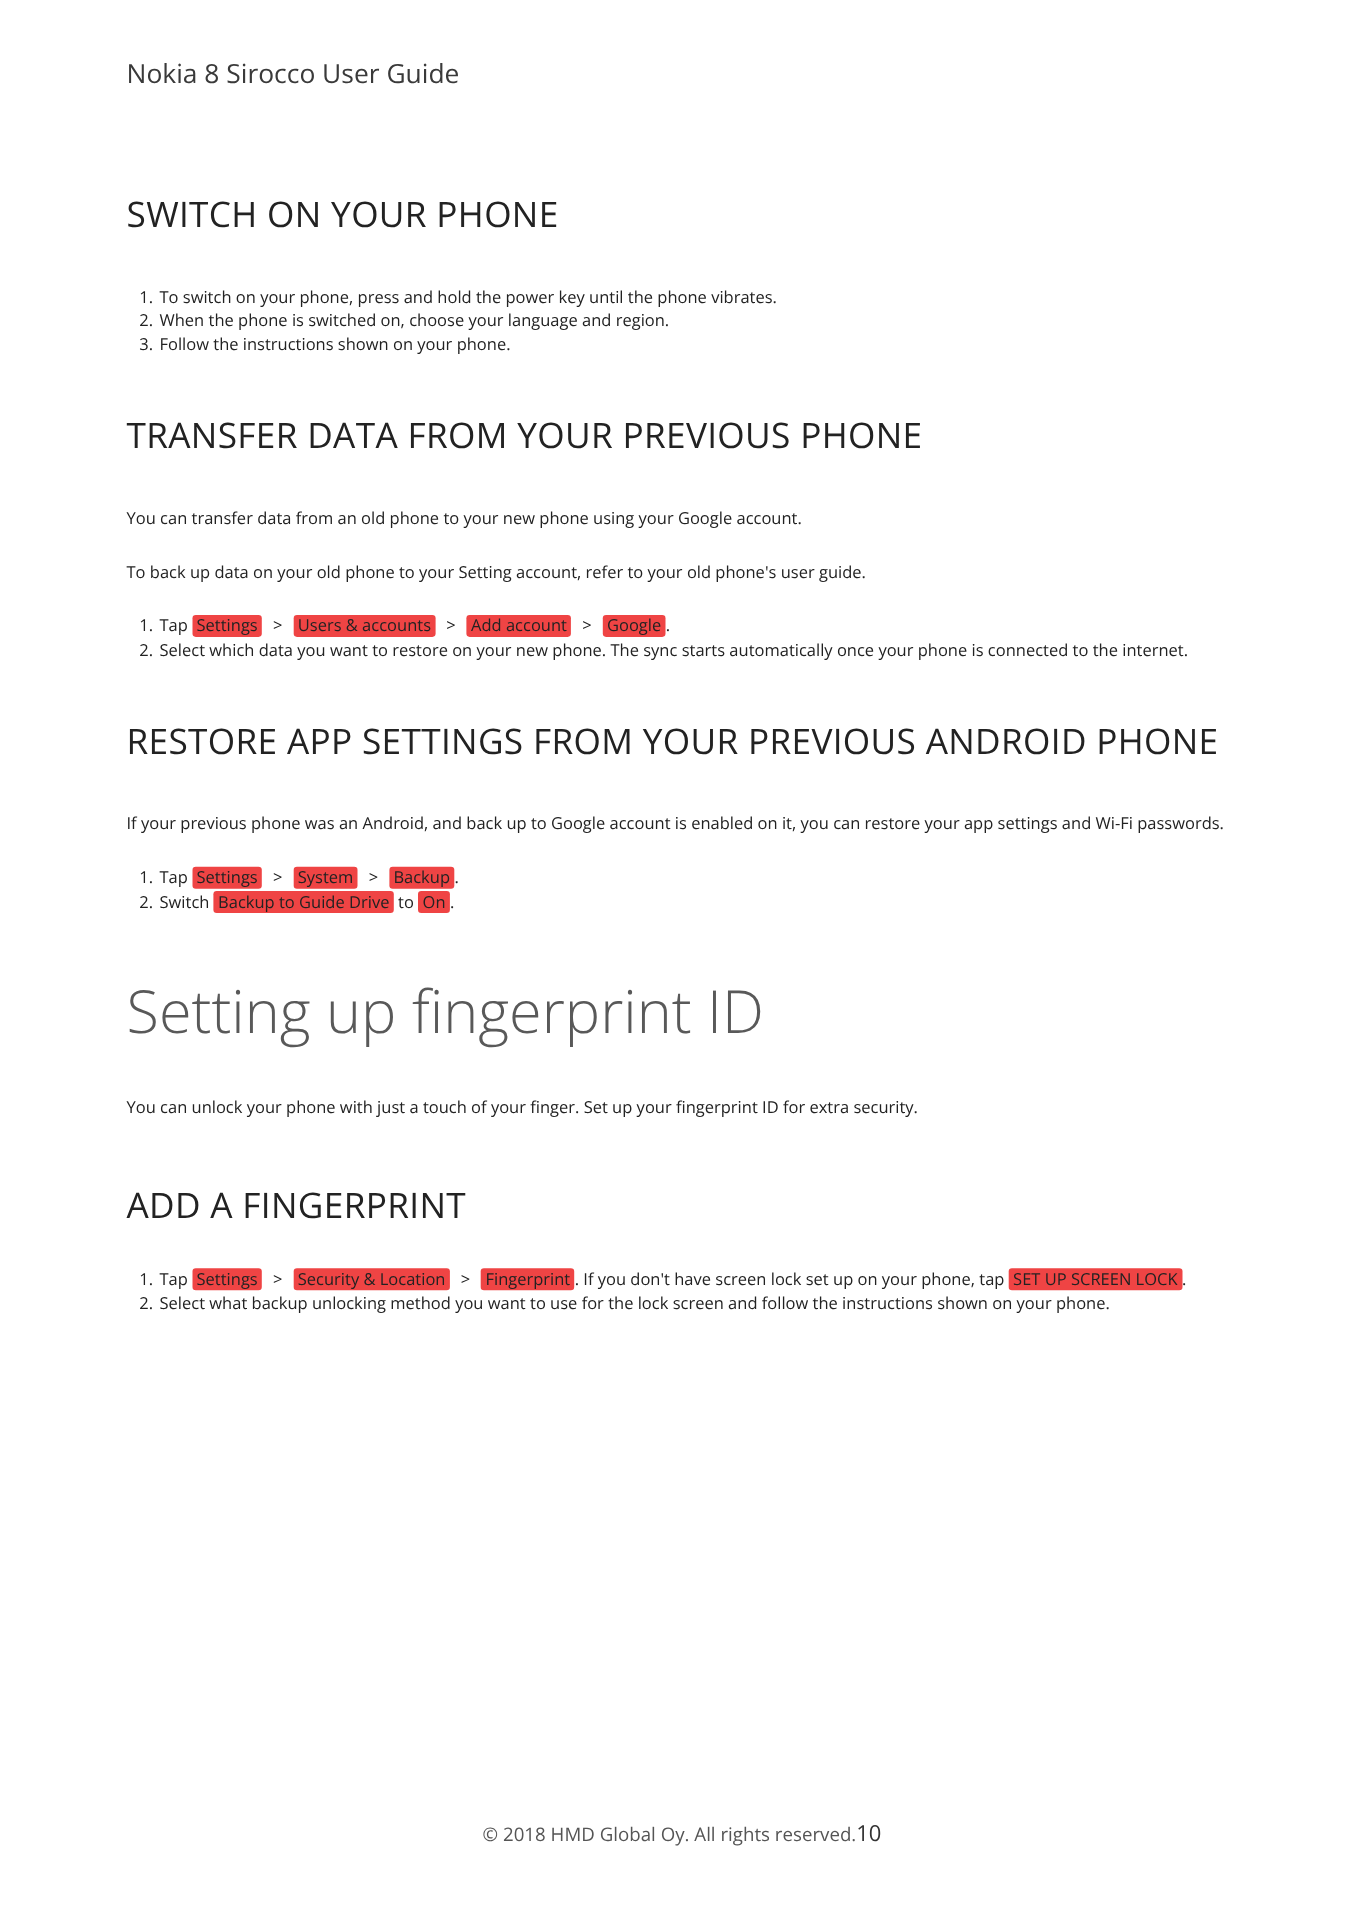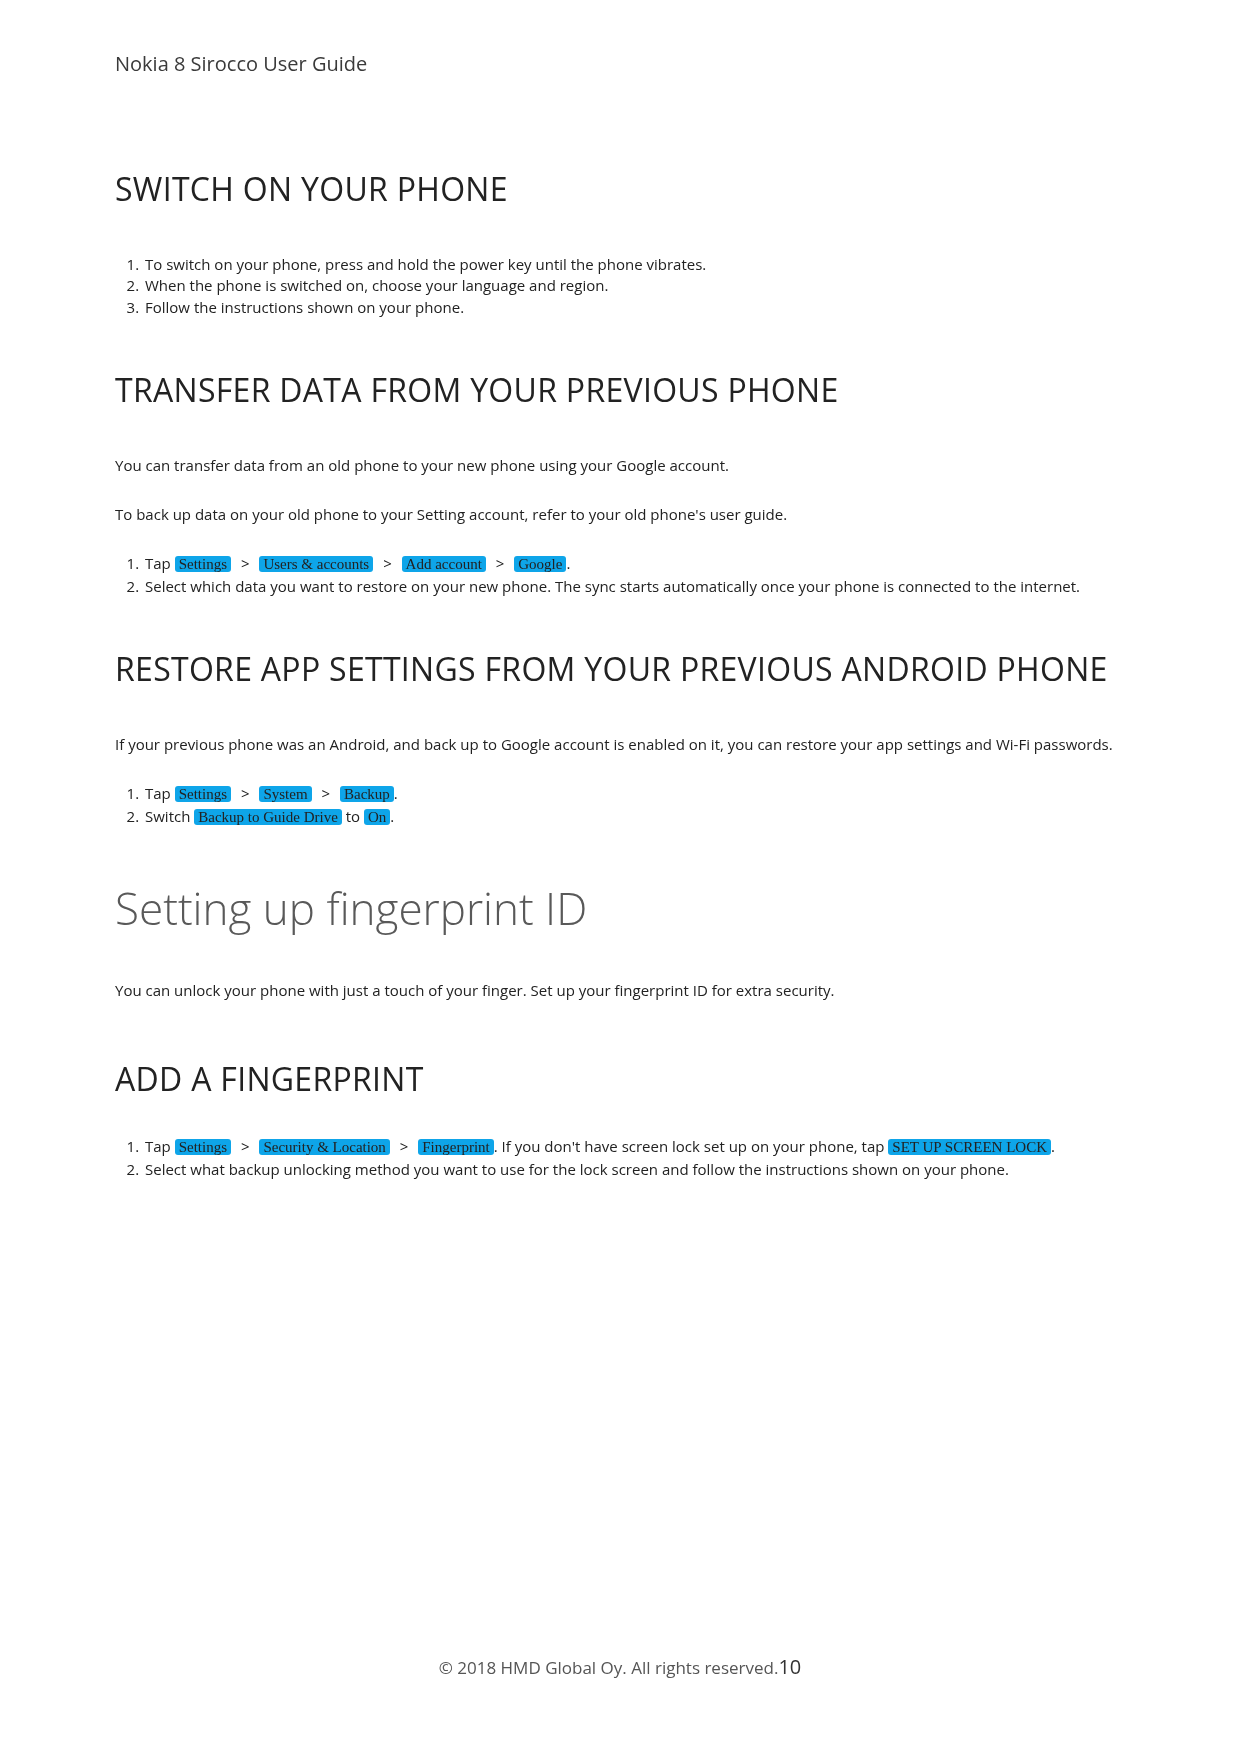--- a/index.html
+++ b/index.html
@@ -15,33 +15,33 @@
     font-family: "Segoe UI", "Open Sans", "Helvetica Neue", Arial, sans-serif;
     color: #222;
   }
   .page {
     position: absolute;
     left: 115px;
     top: 50px;
     width: 1010px;
   }
   .running-header {
-    font-size: 20px;
+    font-size: 24px;
     color: #3a3a3a;
     margin-bottom: 90px;
   }
   h2.section {
     font-size: 32px;
     font-weight: 400;
     letter-spacing: 0.3px;
     color: #222;
     margin: 0 0 44px 0;
   }
   h1.topic {
-    font-size: 44px;
+    font-size: 54px;
     font-weight: 300;
     color: #595959;
     margin: 40px 0 42px 0;
   }
   p.body, ol.body {
     font-size: 15px;
     line-height: 1.42;
     color: #222;
     margin: 0 0 28px 0;
   }
@@ -50,24 +50,23 @@
     margin-top: 0;
     margin-bottom: 40px;
   }
   ol.body > li {
     padding-left: 2px;
     margin-bottom: 2px;
   }
   ol.body.tight > li { margin-bottom: 0; }
   .block { margin-bottom: 50px; }
   .kbd {
-    background: #0ea5e9;
+    background: #ef4444;
     border-radius: 3px;
     padding: 0 4px;
-    font-family: Liberation Serif, serif;
   }
   .sep {
     padding: 0 6px;
   }
   .footer {
     position: absolute;
     left: 115px;
     bottom: 74px;
     width: 1010px;
     display: flex;

